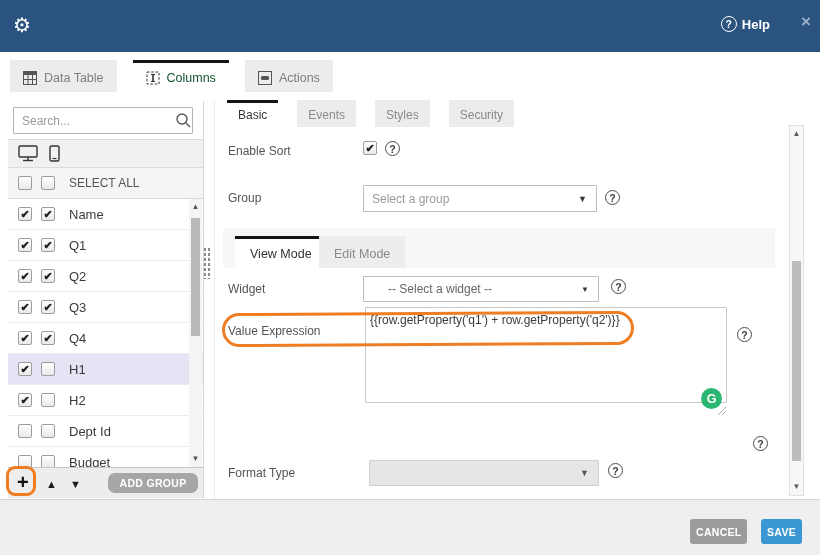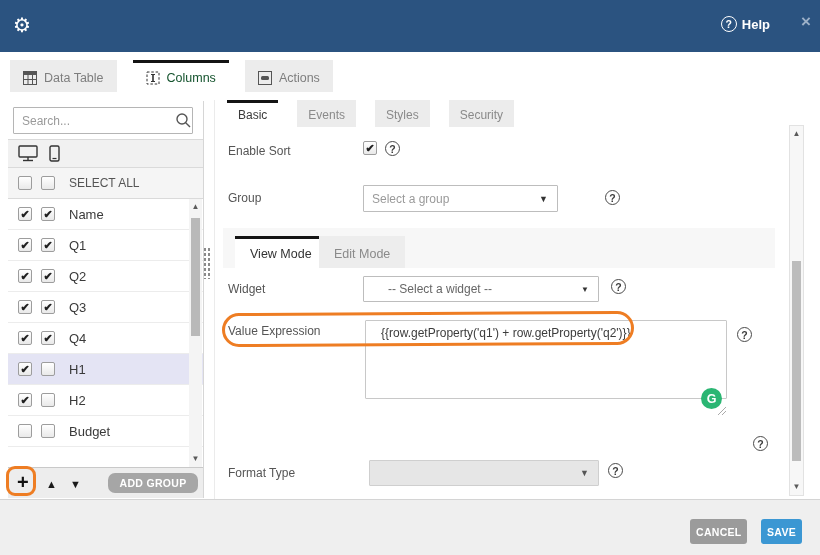--- a/index.html
+++ b/index.html
@@ -55,21 +55,21 @@
   .flabel{position:absolute;font-size:12px;color:#555;}
   .select{position:absolute;height:27px;border:1px solid #bdbdbd;background:#fff;border-radius:1px;display:flex;align-items:center;cursor:pointer;}
   .select .sel-text{padding-left:8px;font-size:12px;color:#9a9a9a;flex:1;}
   .select .sel-text.dark{color:#666;}
   .select .sel-arrow{padding-right:9px;font-size:9px;color:#333;}
   .select.disabled{background:#e6e6e6;border-color:#cfcfcf;}
   .mode-band{position:absolute;left:8px;top:128px;width:552px;height:40px;background:#f7f7f7;}
   .modetab{position:absolute;height:32px;display:flex;align-items:center;padding:0 15px;font-size:12.5px;cursor:pointer;}
   .modetab.active{background:#fff;border-top:3px solid #141414;color:#333;}
   .modetab.inactive{background:#ededed;color:#8a8a8a;border-top:3px solid transparent;}
-  .ve-textarea{position:absolute;left:150px;top:220px;width:362px;height:79px;border:1px solid #c8c8c8;border-radius:1px;resize:none;font-family:"Liberation Sans",sans-serif;font-size:12px;color:#3c3c3c;padding:5px 15px;outline:none;overflow:hidden;}
+  .ve-textarea{position:absolute;left:150px;top:207px;width:362px;height:96px;border:1px solid #c8c8c8;border-radius:1px;resize:none;font-family:"Liberation Sans",sans-serif;font-size:12px;color:#3c3c3c;padding:5px 4px;outline:none;overflow:hidden;}
   .grammarly{position:absolute;left:486px;top:288px;width:21px;height:21px;border-radius:50%;background:var(--grammarly-green,#2bb673);color:#fff;font-size:12.5px;font-weight:bold;display:flex;align-items:center;justify-content:center;}
   .resize-handle{position:absolute;left:501px;top:305px;width:10px;height:10px;background:repeating-linear-gradient(135deg,transparent 0 2px,#aaa 2px 3px);clip-path:polygon(100% 0,100% 100%,0 100%);}
   .ve-annotation{position:absolute;left:7px;top:212px;width:412px;height:34px;border:3px solid var(--accent-orange,#ee7d23);border-radius:17px;transform:rotate(-.3deg);z-index:5;pointer-events:none;}
   .fo-band{position:absolute;left:8px;top:333px;width:552px;height:18px;background:#fafafa;border-bottom:1px solid #e0e0e0;}
   .fo-title{position:absolute;left:5px;top:1px;font-size:12.5px;font-weight:bold;color:#333;}
 
   .panel-scroll{position:absolute;left:789px;top:125px;width:15px;height:371px;background:#f7f7f7;border:1px solid #e2e2e2;}
   .panel-thumb{position:absolute;left:2px;top:135px;width:9px;height:200px;background:#bcbcbc;cursor:pointer;}
 
   
@@ -178,20 +178,25 @@
           <span class="row-label">H1</span>
         </div>
         <div class="list-row">
           <span class="cb checked">✔</span>
           <span class="cb"></span>
           <span class="row-label">H2</span>
         </div>
         <div class="list-row">
           <span class="cb"></span>
           <span class="cb"></span>
+          <span class="row-label">Dept Id</span>
+        </div>
+        <div class="list-row">
+          <span class="cb"></span>
+          <span class="cb"></span>
           <span class="row-label">Budget</span>
         </div>
         <div class="list-scroll">
         <span class="scroll-arrow" style="top:3px;">▲</span>
         <div class="list-thumb"></div>
         <span class="scroll-arrow" style="bottom:3px;">▼</span>
       </div>
     </div>
     <div class="side-footer">
       <span class="plus-btn">+</span>
@@ -218,21 +223,21 @@
       <div class="stab">
           <span>Security</span>
         </div>
     </div>
 
     <span class="flabel" style="left:13px;top:44px;">Enable Sort</span>
     <span class="cb checked" style="position:absolute;left:148px;top:41px;">✔</span>
     <span class="qicon" style="position:absolute;left:170px;top:41px;">?</span>
 
     <span class="flabel" style="left:13px;top:91px;">Group</span>
-    <div class="select" style="left:148px;top:85px;width:195px;">
+    <div class="select" style="left:148px;top:85px;width:234px;">
       <span class="sel-text">Select a group</span>
       <span class="sel-arrow">▼</span>
     </div>
     <span class="qicon" style="position:absolute;left:390px;top:90px;">?</span>
 
     <div class="mode-band"></div>
     <div class="modetab active" style="left:20px;top:136px;">
         <span>View Mode</span>
       </div>
     <div class="modetab inactive" style="left:104px;top:136px;">

